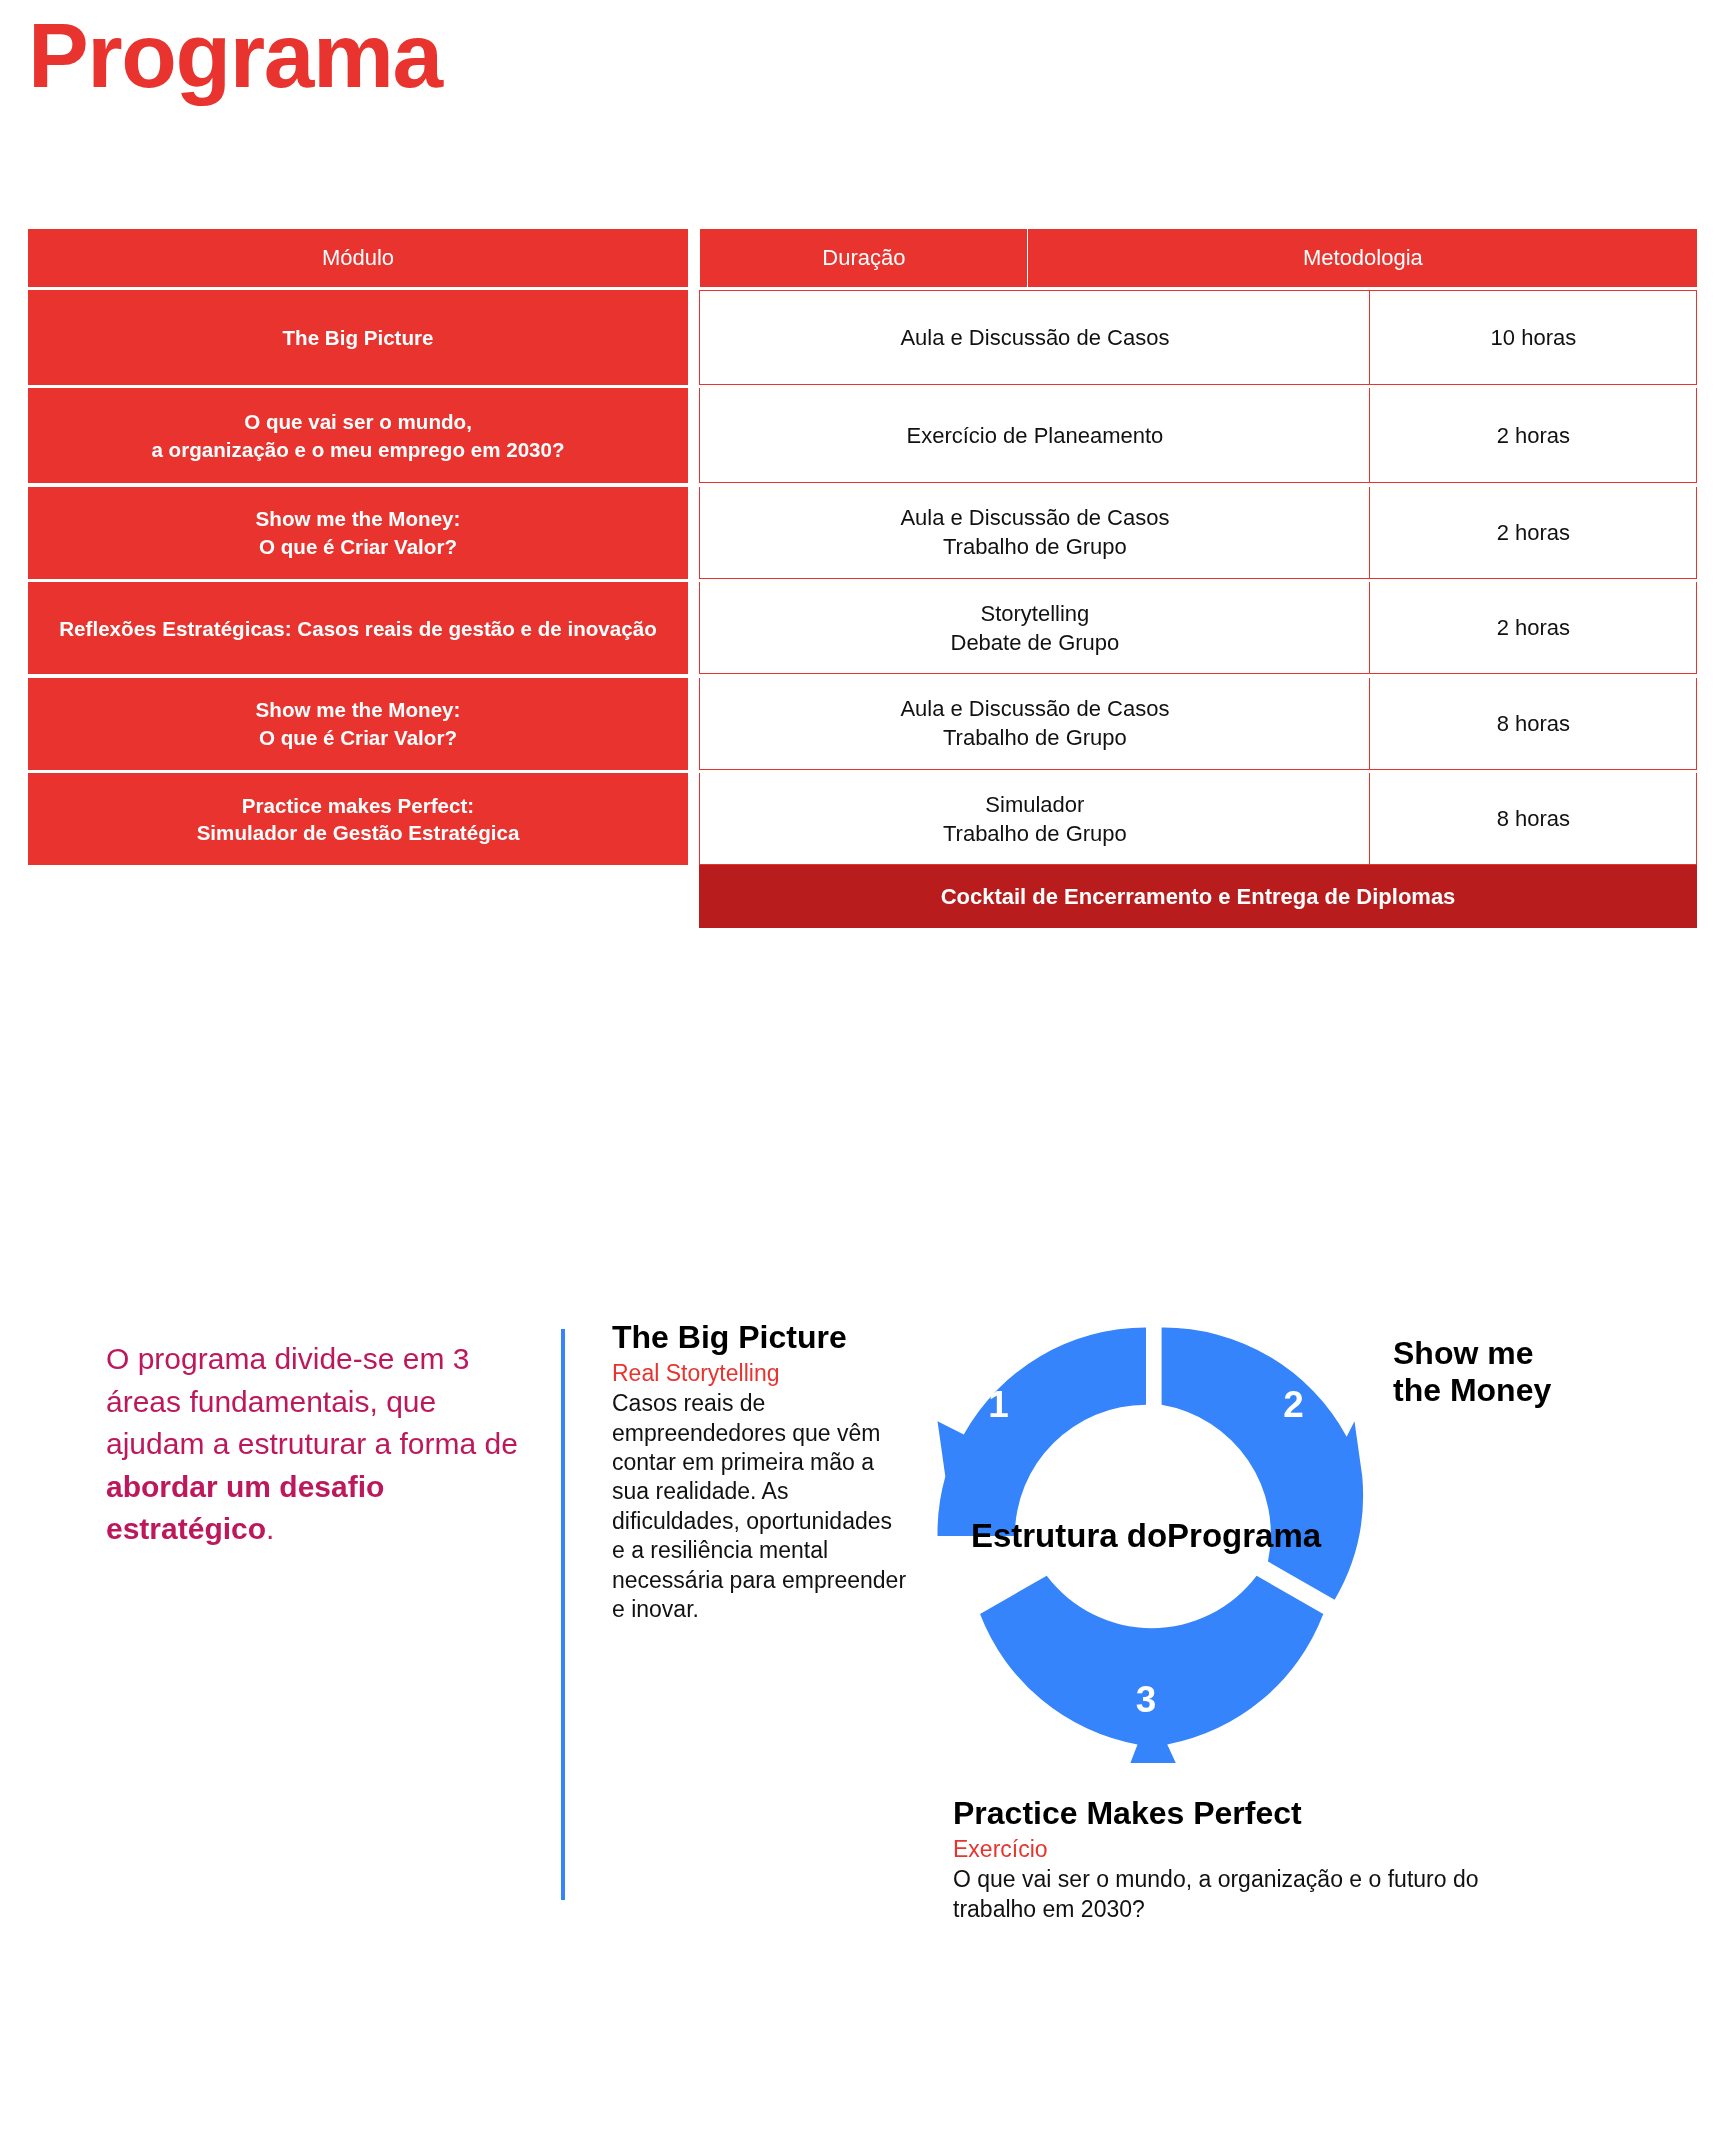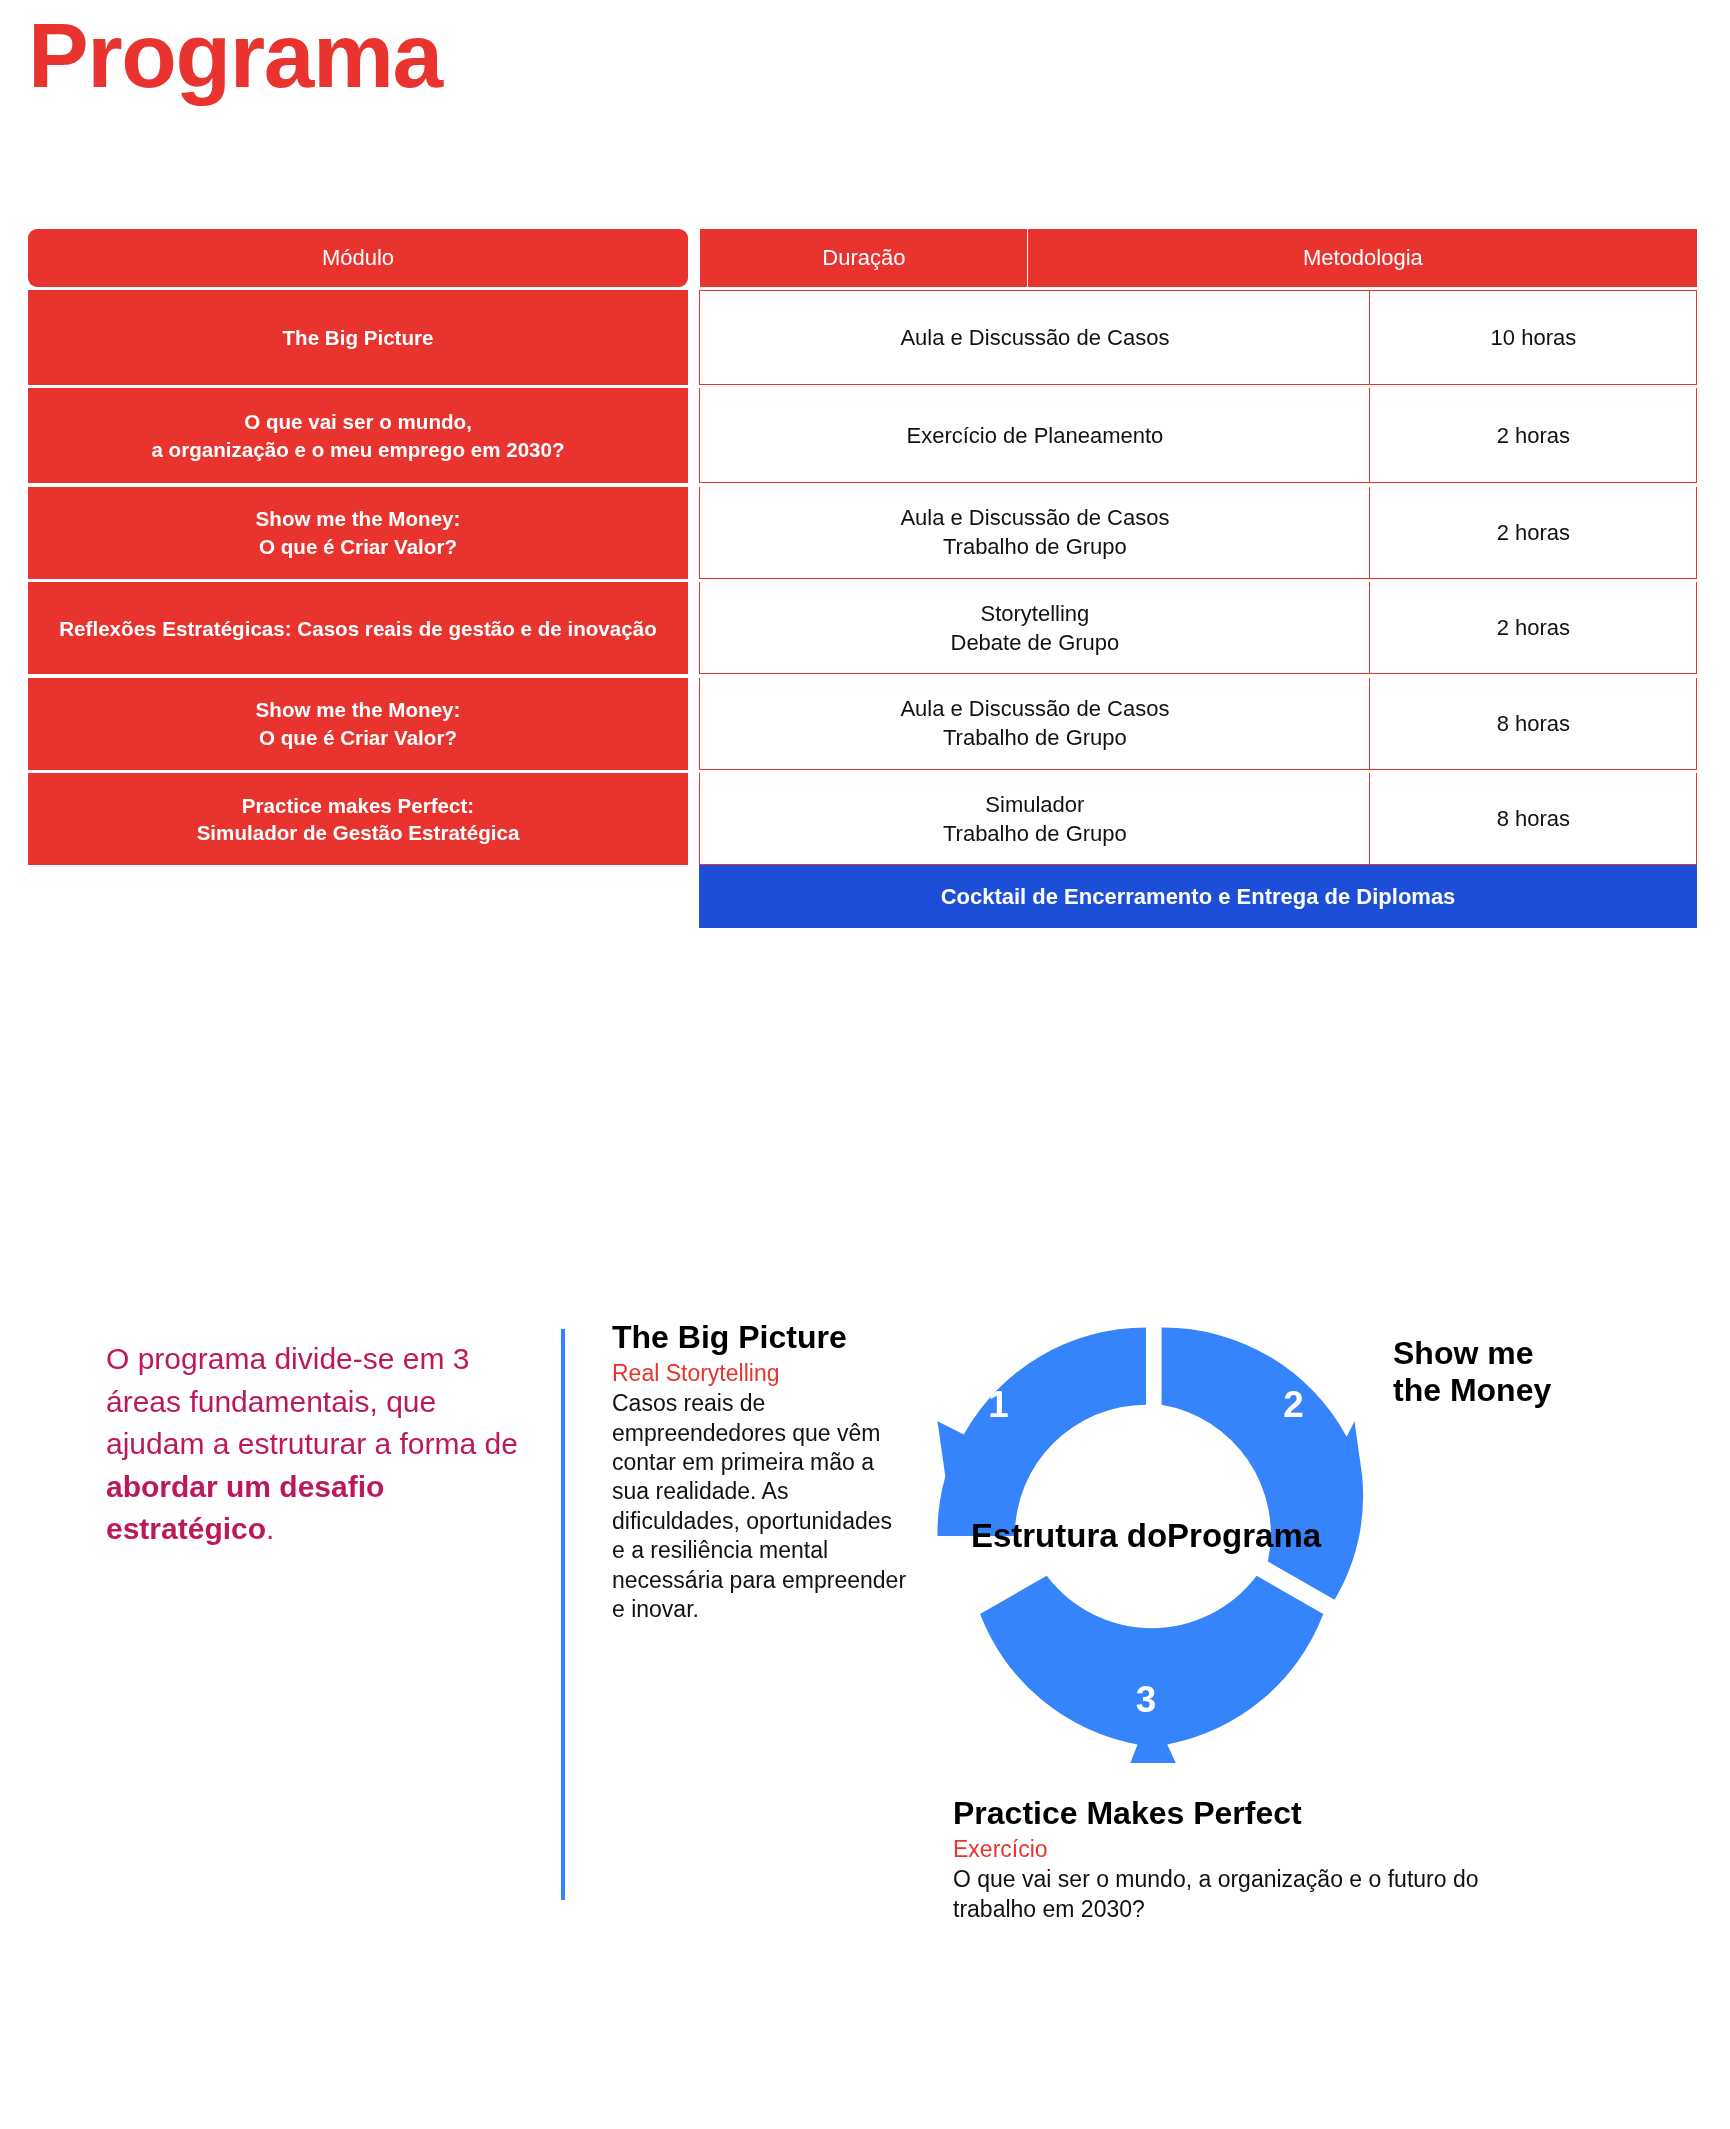--- a/index.html
+++ b/index.html
@@ -33,21 +33,21 @@
     position: absolute;
     left: 28px;
     top: 229px;
     width: 1669px;
   }
   .trow {
     display: flex;
     width: 100%;
     align-items: stretch;
   }
-  .col-modulo   { width: 660px; flex: 0 0 660px; border-radius: 9px; }
+  .col-modulo   { width: 660px; flex: 0 0 660px; }
   .col-gap      { width: 11.4px;  flex: 0 0 11.4px; background: #ffffff; }
   .col-metod    { width: 670px; flex: 0 0 670px; }
   .col-dur      { width: 328px; flex: 0 0 328px; }
 
   .cell {
     box-sizing: border-box;
     display: flex;
     align-items: center;
     justify-content: center;
     text-align: center;
@@ -90,21 +90,21 @@
 
   .mod-sep { height: 3.5px; background: #ffffff; }
 
   .footer-row {
     display: flex;
     width: 100%;
   }
   .footer-spacer { width: 671px; flex: 0 0 671px; background: #ffffff; }
   .footer-bar {
     flex: 1 1 auto;
-    background: #1d4ed8;
+    background: #b91c1c;
     color: #ffffff;
     font-size: 22px;
     font-weight: bold;
     text-align: center;
     padding: 18.5px 7px;
     box-sizing: border-box;
   }
 
   
   .bottom {

